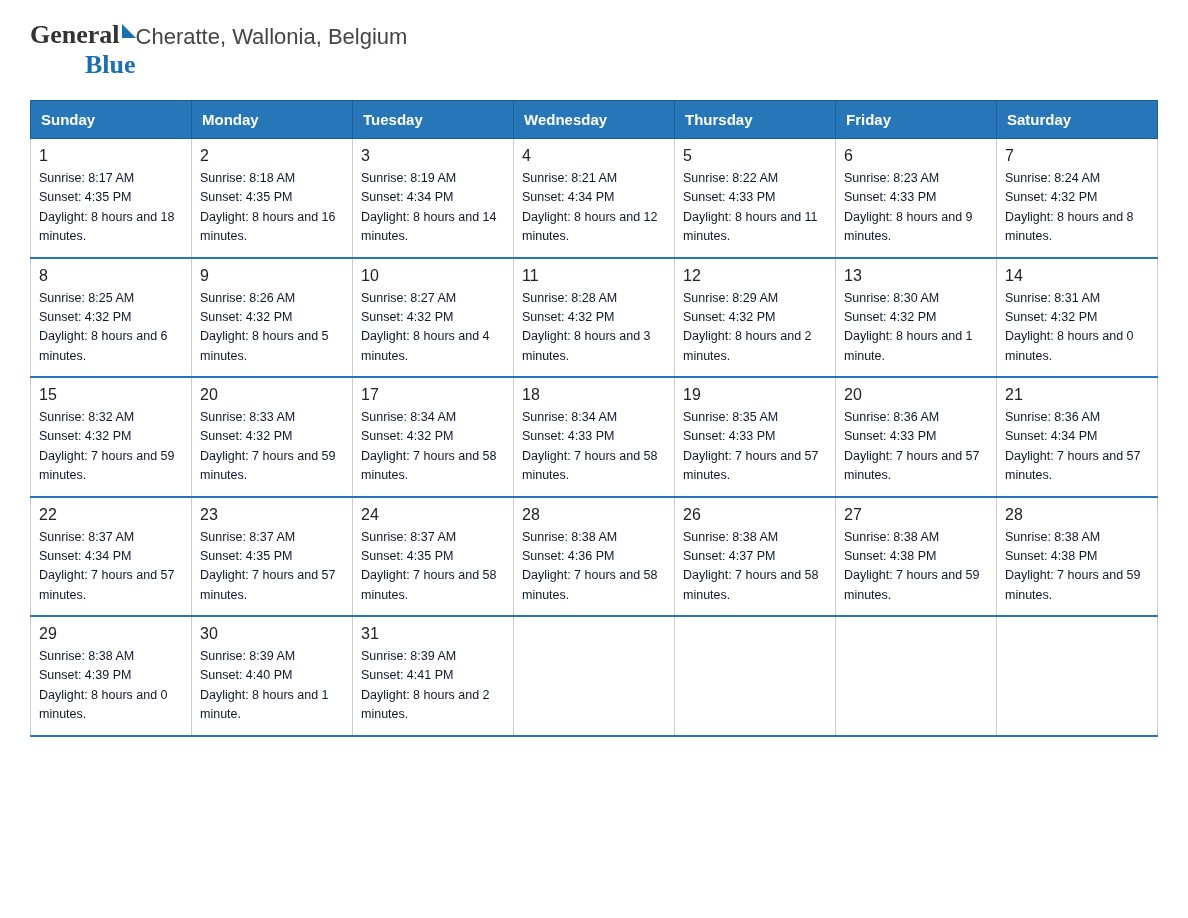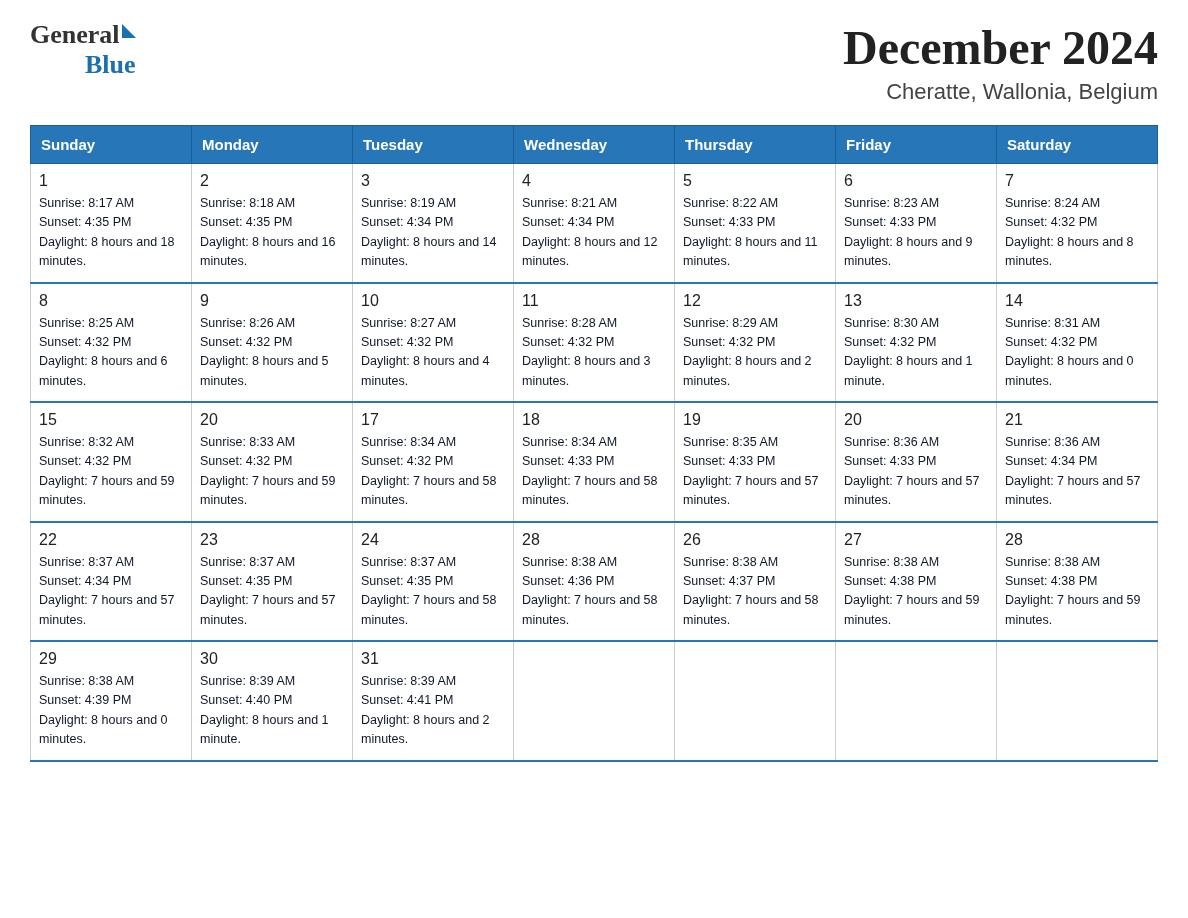--- a/index.html
+++ b/index.html
@@ -5,21 +5,20 @@
     * { box-sizing: border-box; margin: 0; padding: 0; }
     body {
       font-family: Arial, sans-serif;
       background: #fff;
       padding: 20px 30px;
       width: 1188px;
       min-height: 918px;
     }
     .header-area {
       display: flex;
-      justify-content: space-between;
       align-items: flex-start;
       margin-bottom: 20px;
     }
     .logo {
       display: flex;
       align-items: center;
     }
     .logo-text-general {
       font-size: 26px;
       font-weight: bold;
@@ -109,21 +108,20 @@
       <div style="display:flex;align-items:center;">
         <span class="logo-text-general">General</span>
         <span class="logo-triangle"></span>
       </div>
       <div style="display:flex;justify-content:flex-end;">
         <span class="logo-text-blue">Blue</span>
       </div>
     </div>
   </div>
   <div class="title-area">
-    <div class="calendar-title">December 2024</div>
     <div class="calendar-subtitle">Cheratte, Wallonia, Belgium</div>
   </div>
 </div>
 
 <table>
   <thead>
     <tr>
     <th>Sunday</th>
         <th>Monday</th>
         <th>Tuesday</th>

